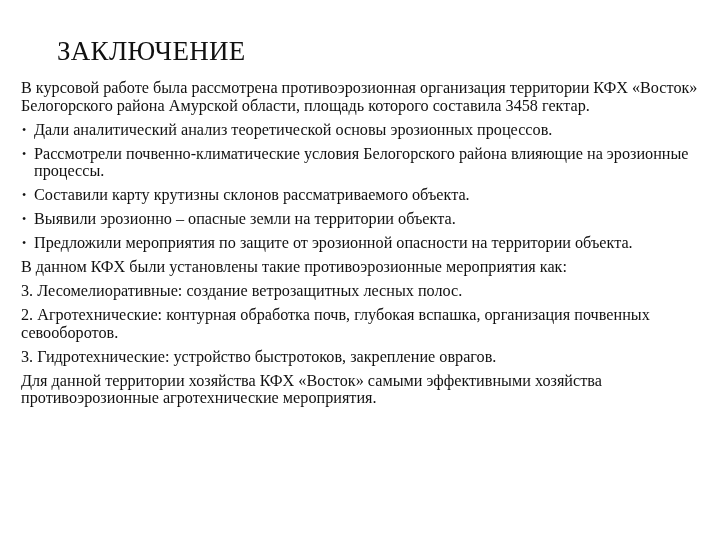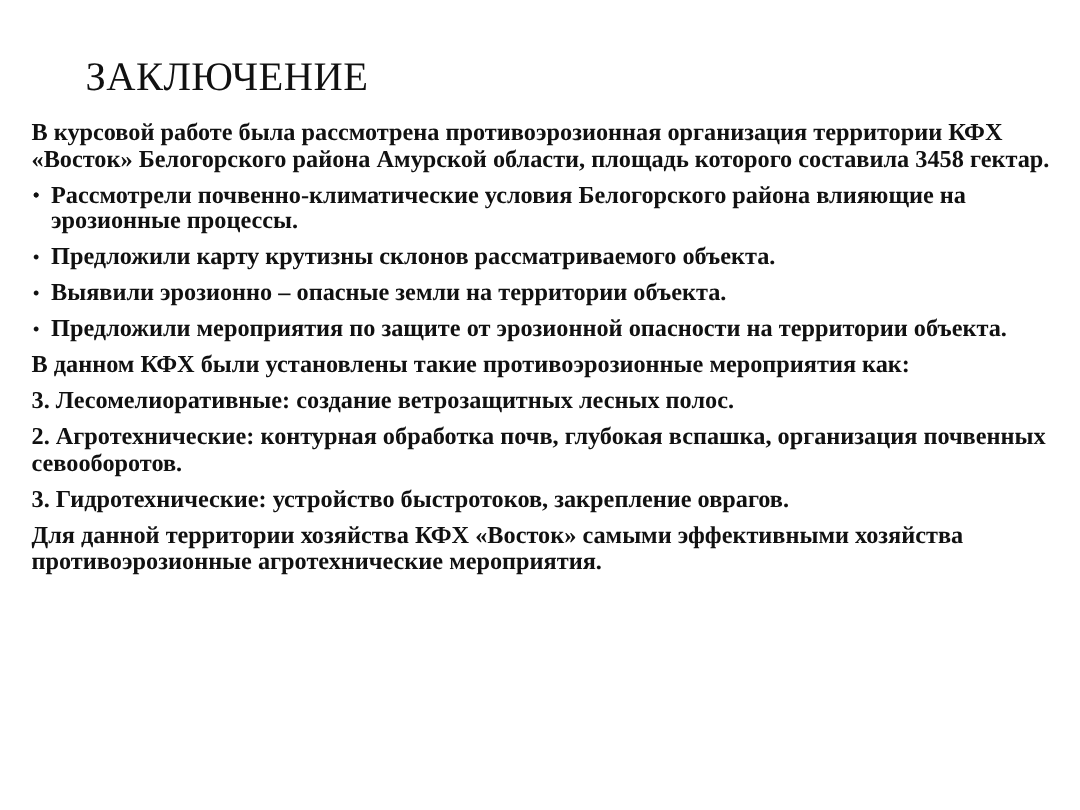--- a/index.html
+++ b/index.html
@@ -31,21 +31,20 @@
       margin: 0;
       line-height: 34px;
     }
     .body {
       position: absolute;
       left: 21px;
       top: 80px;
       width: 680px;
       font-size: 16.2px;
       line-height: 17.5px;
-      font-weight: bold;
     }
     .para {
       margin: 0 0 6.5px 0;
     }
     .bullet {
       position: relative;
       padding-left: 13px;
       margin: 0 0 6.5px 0;
     }
     .bullet .dot {
@@ -60,28 +59,29 @@
 
 <div class="slide">
   <h1 class="title">ЗАКЛЮЧЕНИЕ</h1>
 
   <div class="body">
     <p class="para">В курсовой работе была рассмотрена противоэрозионная организация территории КФХ «Восток» Белогорского района Амурской области, площадь которого составила 3458 гектар.</p>
 
     <div>
       <div class="bullet">
         <span class="dot">•</span>
+        <span>Дали аналитический анализ теоретической основы эрозионных процессов.</span>
       </div>
       <div class="bullet">
         <span class="dot">•</span>
         <span>Рассмотрели почвенно-климатические условия Белогорского района влияющие на эрозионные процессы.</span>
       </div>
       <div class="bullet">
         <span class="dot">•</span>
-        <span>Предложили карту крутизны склонов рассматриваемого объекта.</span>
+        <span>Составили карту крутизны склонов рассматриваемого объекта.</span>
       </div>
       <div class="bullet">
         <span class="dot">•</span>
         <span>Выявили эрозионно – опасные земли на территории объекта.</span>
       </div>
       <div class="bullet">
         <span class="dot">•</span>
         <span>Предложили мероприятия по защите от эрозионной опасности на территории объекта.</span>
       </div>
     </div>

